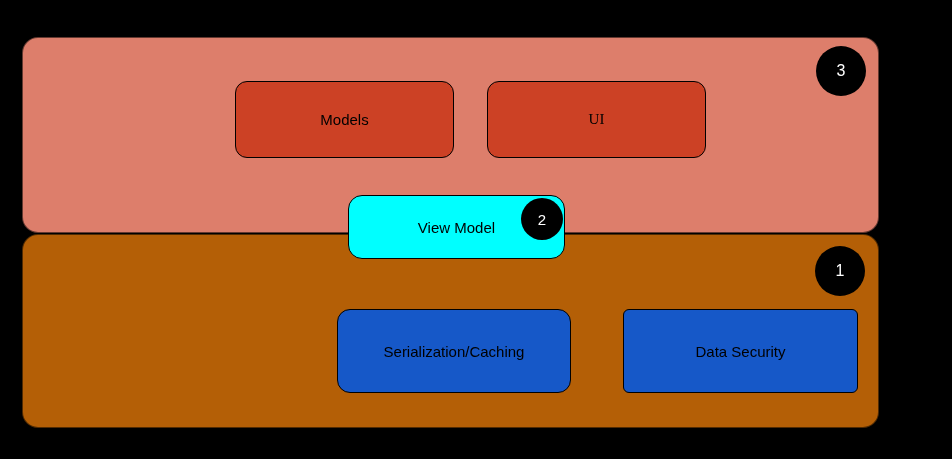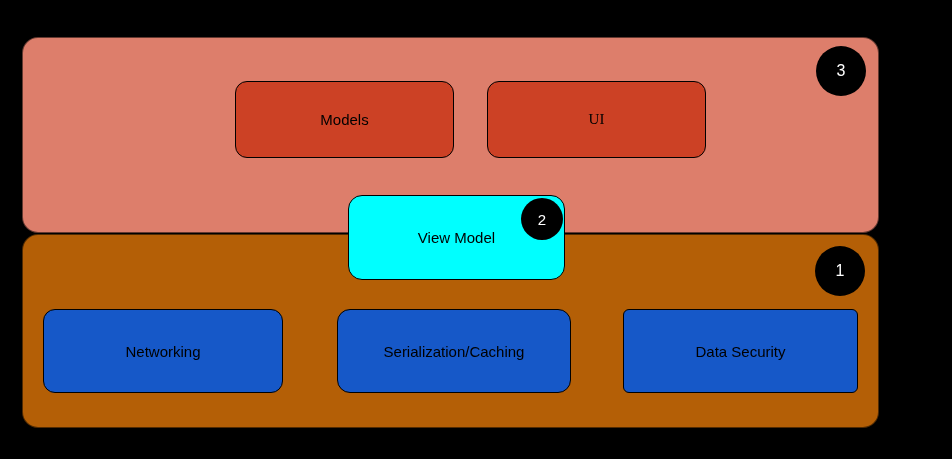--- a/index.html
+++ b/index.html
@@ -43,21 +43,21 @@
     box-sizing: border-box;
     font-size: 15px;
     color: #000;
     text-align: center;
     z-index: 2;
   }
   .node-red { background: #CC4125; }
   .node-blue { background: #1658C8; }
   .node-models        { left: 222px; top: 81px;  width: 219px; height: 77px; margin-left: 13px; }
   .node-ui            { left: 487px; top: 81px;  width: 219px; height: 77px; font-family: Liberation Serif, serif; }
-  .node-view-model    { left: 348px; top: 195px; width: 217px; height: 85px;
+  .node-view-model    { left: 348px; top: 195px; width: 217px; height: 64px;
                         background: #00FFFF; border-radius: 14px; z-index: 3; }
   .node-networking    { left: 43px;  top: 309px; width: 240px; height: 84px; }
   .node-serialization { left: 337px; top: 309px; width: 234px; height: 84px; border-radius: 13px; }
   .node-data-security { left: 623px; top: 309px; width: 235px; height: 84px; border-radius: 6px; }
   .badge {
     position: absolute;
     background: #000000;
     color: #FFFFFF;
     border-radius: 50%;
     display: flex;
@@ -84,23 +84,20 @@
   </div>
 
   <div class="node node-red node-ui">
     <span>UI</span>
   </div>
 
   <div class="node node-view-model">
     <span>View Model</span>
   </div>
 
-  <div class="node node-blue node-networking">
-    <span>Networking</span>
-  </div>
 
   <div class="node node-blue node-serialization">
     <span>Serialization/Caching</span>
   </div>
 
   <div class="node node-blue node-data-security">
     <span>Data Security</span>
   </div>
 
   <div class="badge badge-3">3</div>

